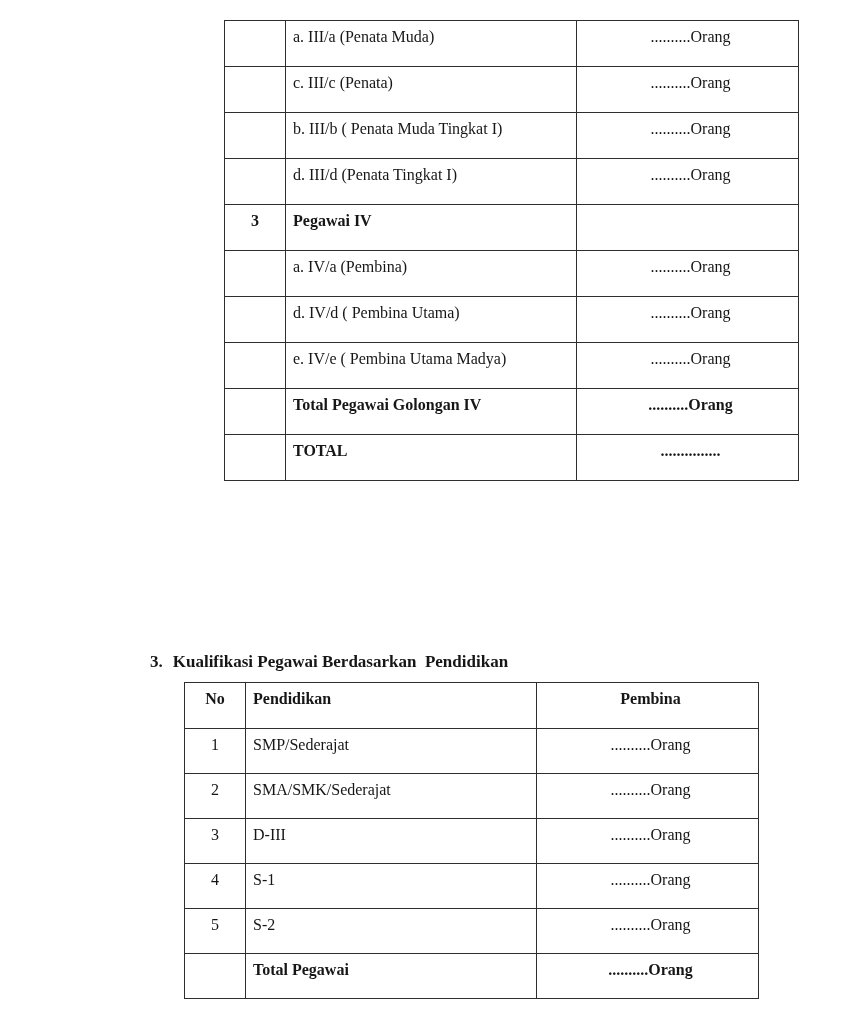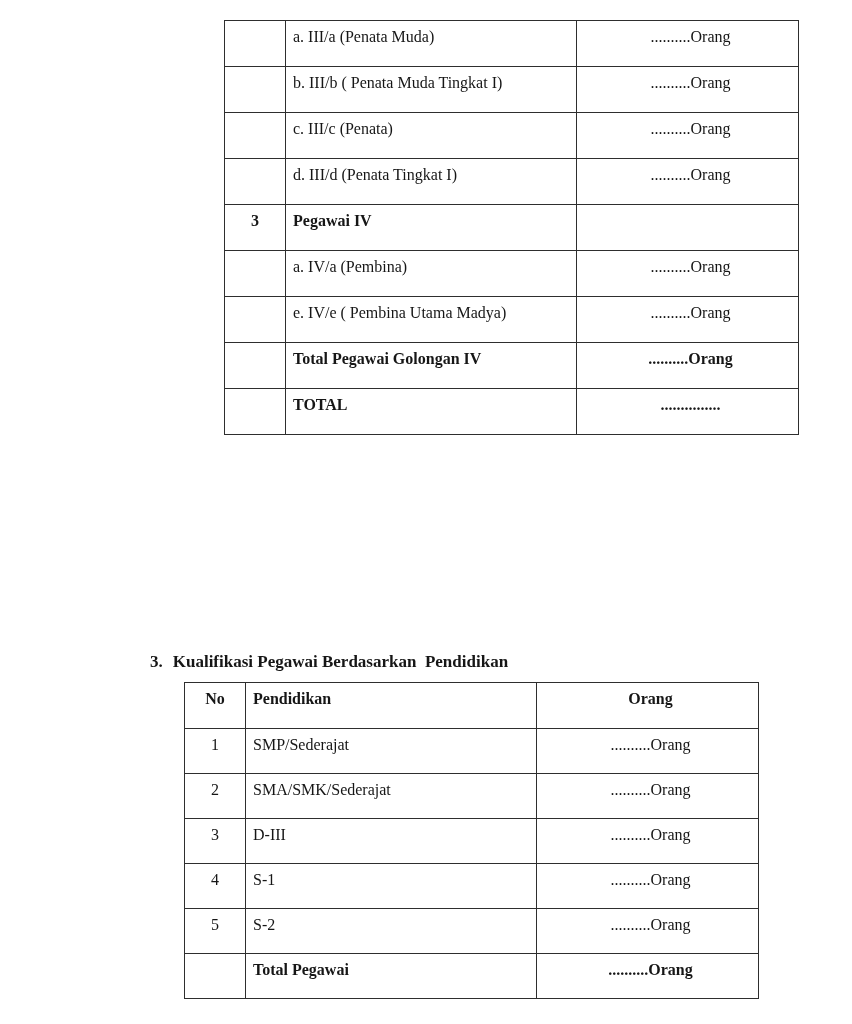--- a/index.html
+++ b/index.html
@@ -63,41 +63,46 @@
         <col class="c3">
       </colgroup>
     <tbody>
       <tr>
         <td class="no"></td>
         <td class="label">a. III/a (Penata Muda)</td>
         <td class="value">..........Orang</td>
       </tr>
       <tr>
         <td class="no"></td>
-        <td class="label">b. III/b ( Penata Muda Tingkat I)</td>
+        <td class="label">c. III/c (Penata)</td>
         <td class="value">..........Orang</td>
       </tr>
       <tr>
         <td class="no"></td>
-        <td class="label">c. III/c (Penata)</td>
+        <td class="label">b. III/b ( Penata Muda Tingkat I)</td>
         <td class="value">..........Orang</td>
       </tr>
       <tr>
         <td class="no"></td>
         <td class="label">d. III/d (Penata Tingkat I)</td>
         <td class="value">..........Orang</td>
       </tr>
       <tr class="b">
         <td class="no">3</td>
         <td class="label">Pegawai IV</td>
         <td class="value"></td>
       </tr>
       <tr>
         <td class="no"></td>
         <td class="label">a. IV/a (Pembina)</td>
+        <td class="value">..........Orang</td>
+      </tr>
+      <tr>
+        <td class="no"></td>
+        <td class="label">d. IV/d ( Pembina Utama)</td>
         <td class="value">..........Orang</td>
       </tr>
       <tr>
         <td class="no"></td>
         <td class="label">e. IV/e ( Pembina Utama Madya)</td>
         <td class="value">..........Orang</td>
       </tr>
       <tr class="b">
         <td class="no"></td>
         <td class="label">Total Pegawai Golongan IV</td>
@@ -119,21 +124,21 @@
   <table class="tbl tbl2" style="left:184px; top:682px;">
     <colgroup>
         <col class="c1">
         <col class="c2">
         <col class="c3">
       </colgroup>
     <tbody>
       <tr class="hdr b">
         <td class="no">No</td>
         <td class="label center-label">Pendidikan</td>
-        <td class="value">Orang</td>
+        <td class="value">Pembina</td>
       </tr>
       <tr>
         <td class="no">1</td>
         <td class="label">SMP/Sederajat</td>
         <td class="value">..........Orang</td>
       </tr>
       <tr>
         <td class="no">2</td>
         <td class="label">SMA/SMK/Sederajat</td>
         <td class="value">..........Orang</td>

